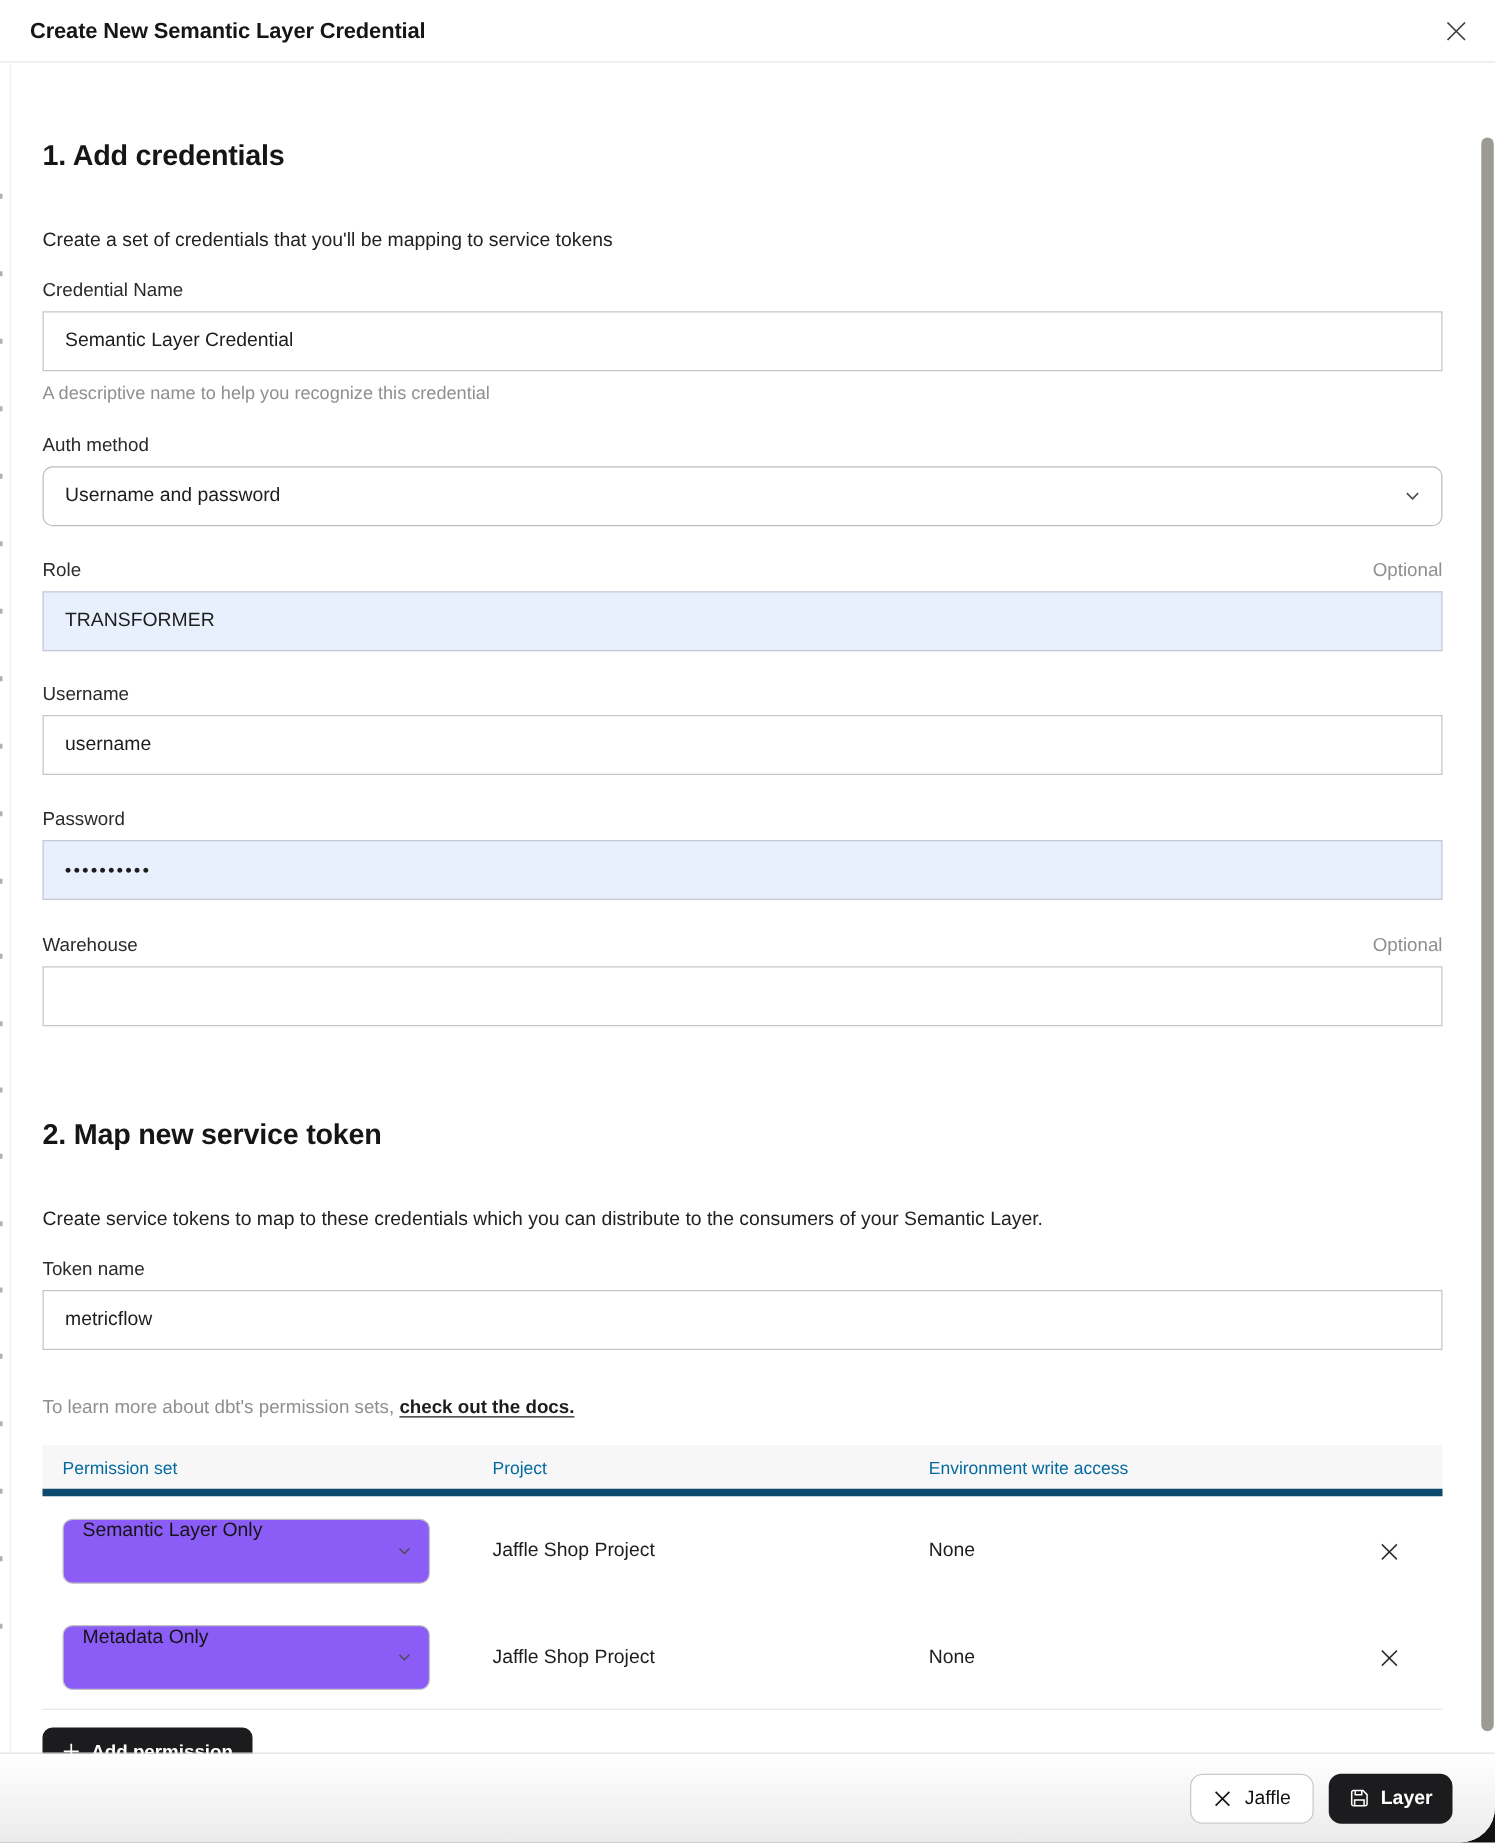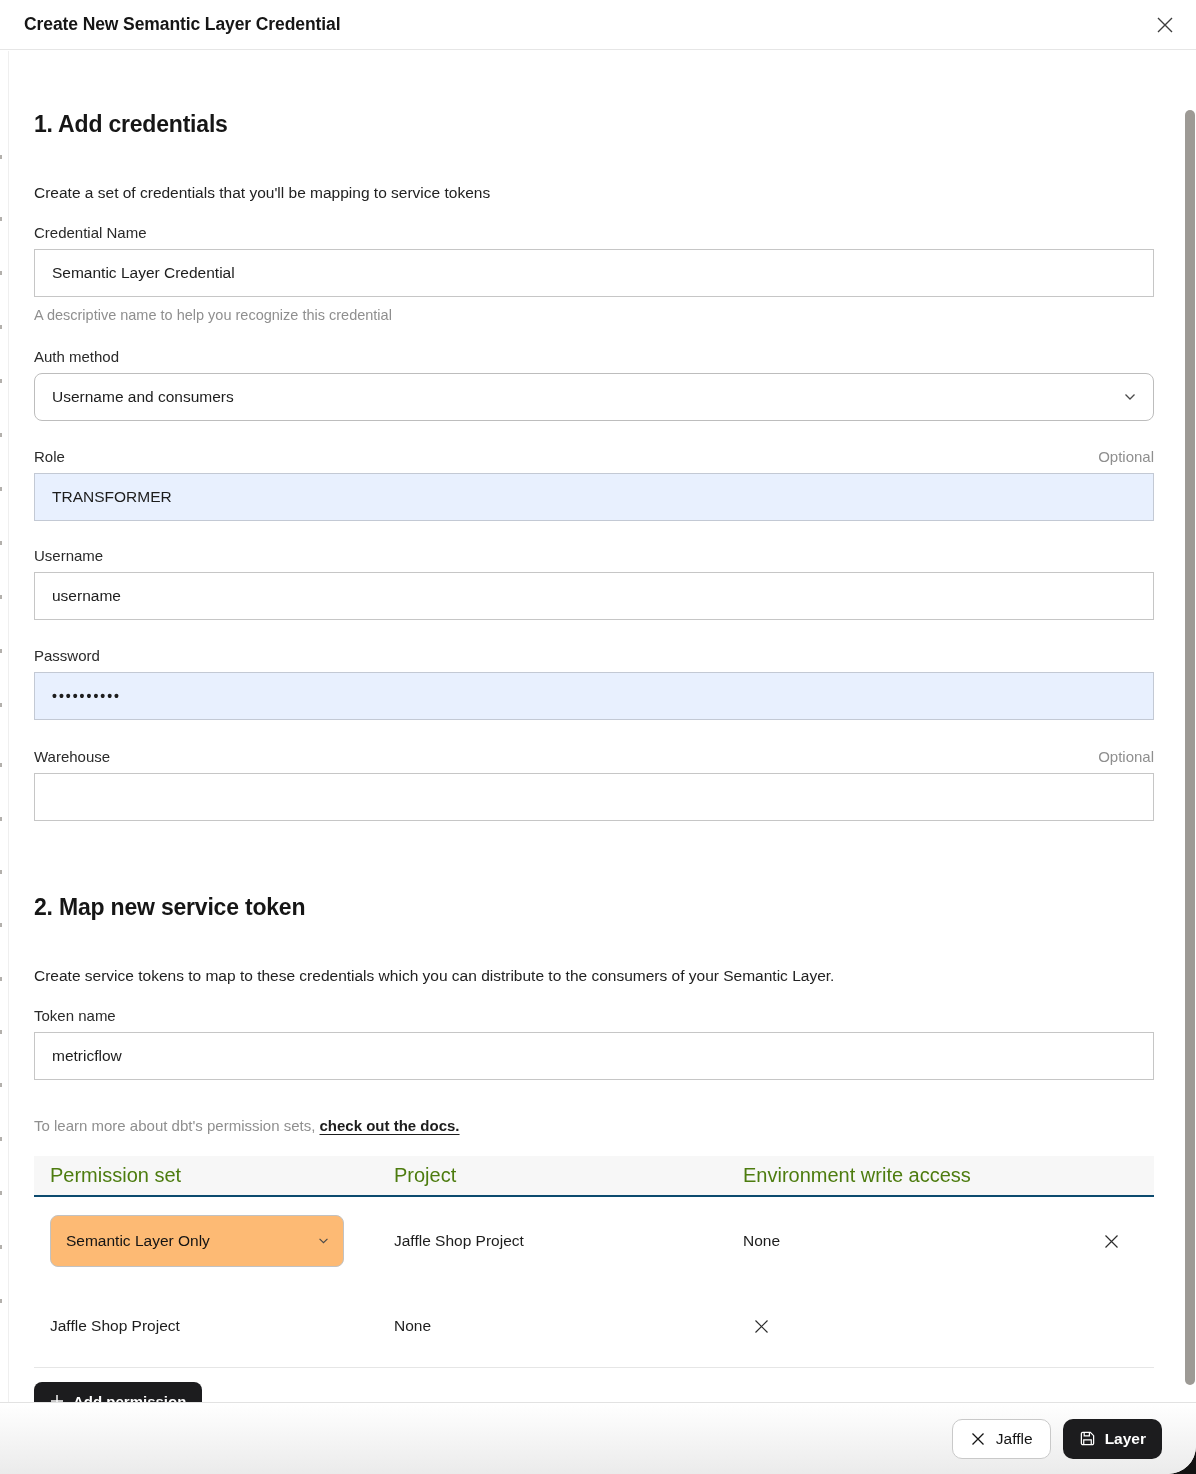--- a/index.html
+++ b/index.html
@@ -67,36 +67,36 @@
   .select-box .chev { position:absolute; right:17px; top:50%; transform:translateY(-50%); color:#4a4a4a; display:flex; }
   .mt20 { margin-top:20px; } .mt25 { margin-top:25px; } .mt26 { margin-top:26px; }
   .mt27 { margin-top:27px; } .mt28 { margin-top:28px; }
   .docs-line { margin-top:37px; font-size:15px; color:#8f8f8f; }
   .docs-link { color:#1d1d1d; font-weight:700; text-decoration:underline; text-underline-offset:3px; cursor:pointer; }
   
   .perm-table { margin-top:22px; }
   .perm-head {
     display:grid; grid-template-columns:344px 349px 350px 1fr;
     height:41px; align-items:center; background:#f7f7f7;
-    border-bottom:2px solid #0c4a6e;
-    font-size:20px; color:#4d7c0f;
+    border-bottom:6px solid #0c4a6e;
+    font-size:14px; color:#0369a1;
   }
   .perm-head > div { padding-left:16px; }
   .perm-row {
     display:grid; grid-template-columns:344px 349px 350px 1fr;
     align-items:center; font-size:15.5px; color:#1d1d1d;
   }
   .perm-row.r1 { height:88px; }
   .perm-row.r2 { height:83px; border-bottom:1px solid #e6e6e6; }
   .perm-row > div { padding-left:16px; }
   .row-select {
     position:relative; width:294px; height:52px;
     border:1px solid #c2c2c2; border-radius:8px;
-    display:flex; align-items:center; padding:0 15px;
-    font-size:15.5px; font-weight:500; color:#141414; cursor:pointer; background:#fdba74;
+    display:flex; padding:0 15px;
+    font-size:15.5px; font-weight:500; color:#141414; cursor:pointer; background:#8b5cf6;
   }
   .row-select .chev { position:absolute; right:14px; top:50%; transform:translateY(-50%); color:#4a4a4a; display:flex; }
   .remove-btn {
     width:32px; height:32px; background:none; border:none; cursor:pointer;
     display:flex; align-items:center; justify-content:center; color:#2c2c2c;
     margin-left:2px;
   }
   .add-permission-btn {
     margin-top:14px; height:38px; padding:13px 16px;
     display:inline-flex; align-items:center; gap:9px;
@@ -181,21 +181,21 @@
     <div class="field-label-row mt20">
       <span>Credential Name</span>
     </div>
     <input class="text-input" type="text" value="Semantic Layer Credential" style="">
     <div class="helper-text">A descriptive name to help you recognize this credential</div>
 
     <div class="field-label-row mt25">
       <span>Auth method</span>
     </div>
     <div class="select-box">
-      <span>Username and consumers</span>
+      <span>Username and password</span>
       <span class="chev">
         <svg width="12" height="8" viewBox="0 0 12 8">
             <path d="M1.5 1.5 L6 6 L10.5 1.5" stroke="currentColor" stroke-width="1.3" fill="none"></path>
           </svg>
       </span>
     </div>
 
     <div class="field-label-row mt27">
       <span>Role</span>
       <span class="optional">Optional</span>
@@ -254,20 +254,30 @@
         <div>
           <button class="remove-btn" aria-label="Remove">
             <svg width="17" height="17" viewBox="0 0 17 17">
                 <path d="M2.5 2.5 L14.5 14.5 M14.5 2.5 L2.5 14.5" stroke="currentColor" stroke-width="1.2" fill="none"></path>
               </svg>
           </button>
         </div>
       </div>
 
       <div class="perm-row r2">
+        <div>
+          <div class="row-select">
+            <span>Metadata Only</span>
+            <span class="chev">
+              <svg width="11" height="7" viewBox="0 0 12 8">
+                  <path d="M1.5 1.5 L6 6 L10.5 1.5" stroke="currentColor" stroke-width="1.3" fill="none"></path>
+                </svg>
+            </span>
+          </div>
+        </div>
         <div>Jaffle Shop Project</div>
         <div>None</div>
         <div>
           <button class="remove-btn" aria-label="Remove">
             <svg width="17" height="17" viewBox="0 0 17 17">
                 <path d="M2.5 2.5 L14.5 14.5 M14.5 2.5 L2.5 14.5" stroke="currentColor" stroke-width="1.2" fill="none"></path>
               </svg>
           </button>
         </div>
       </div>

